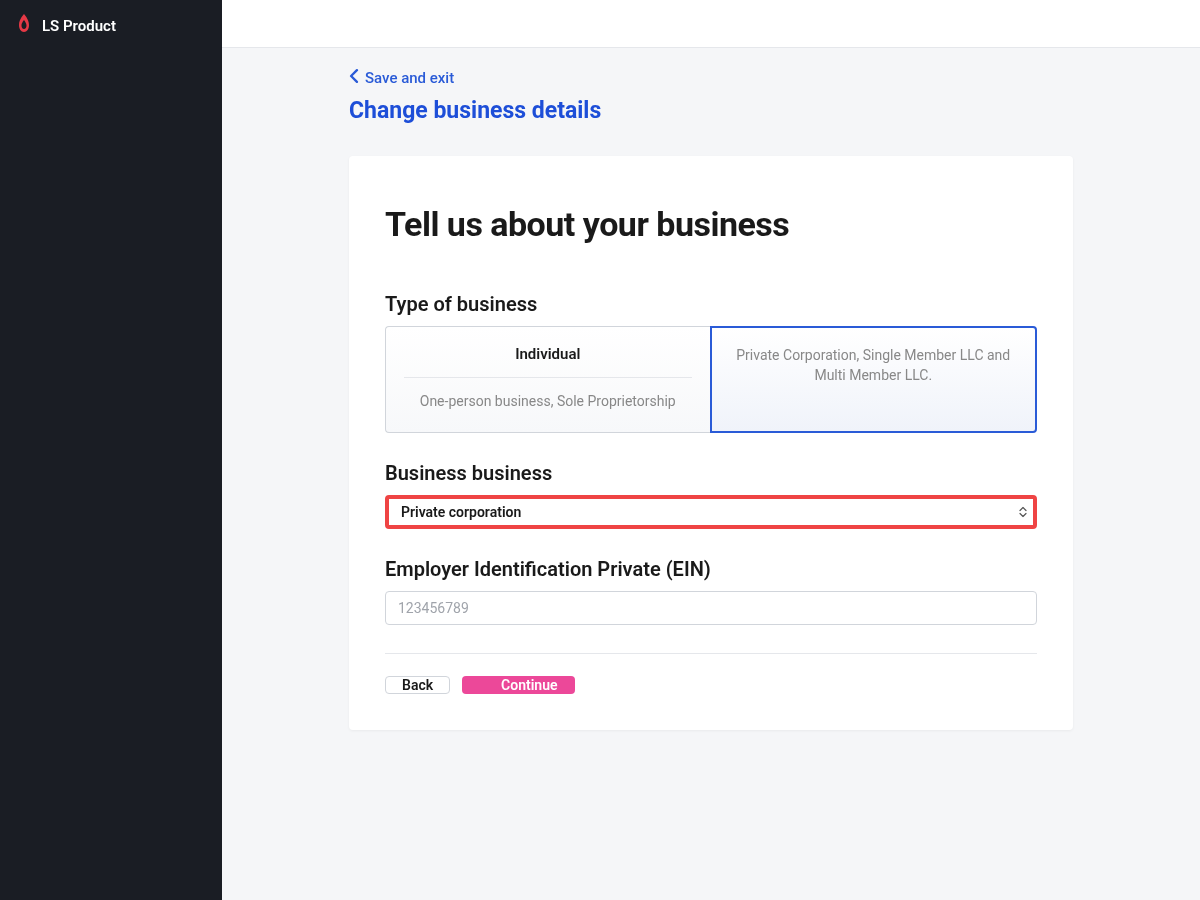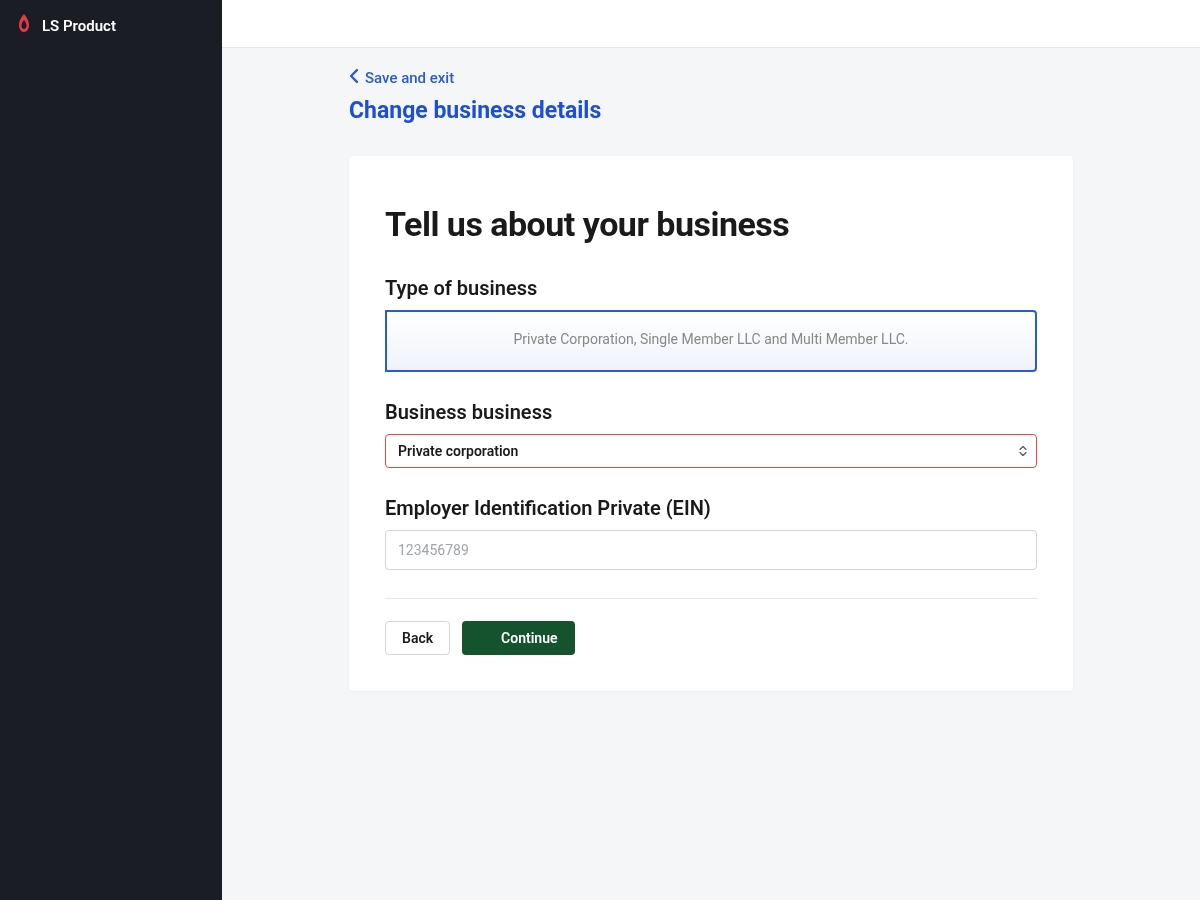--- a/index.html
+++ b/index.html
@@ -78,21 +78,21 @@
     .card {
       background: #ffffff;
       border-radius: 4px;
       box-shadow: 0 1px 3px rgba(0,0,0,0.05);
       padding: 48px 36px 36px 36px;
     }
     .card-title {
       font-size: 34px;
       font-weight: 700;
       color: #1a1a1a;
-      margin-bottom: 32px;
+      margin-bottom: 48px;
       letter-spacing: -0.5px;
     }
     .field-label {
       font-size: 20px;
       font-weight: 600;
       color: #1a1a1a;
       margin-bottom: 10px;
       display: block;
     }
     .type-options {
@@ -133,21 +133,21 @@
       line-height: 1.4;
     }
     .select-wrapper {
       position: relative;
       margin-bottom: 28px;
     }
     .select-field {
       width: 100%;
       height: 34px;
       padding: 0 30px 0 12px;
-      border: 1px solid #ef4444;
+      border: 4px solid #ef4444;
       border-radius: 4px;
       font-size: 14px;
       font-weight: 600;
       color: #1a1a1a;
       background: #ffffff;
       appearance: none;
       cursor: pointer;
     }
     .select-arrows {
       position: absolute;
@@ -158,55 +158,55 @@
       display: flex;
       flex-direction: column;
       gap: 1px;
     }
     .select-arrows svg {
       width: 8px;
       height: 5px;
     }
     .text-field {
       width: 100%;
-      height: 40px;
+      height: 34px;
       padding: 0 12px;
       border: 1px solid #d1d5db;
       border-radius: 4px;
       font-size: 14px;
       color: #1a1a1a;
     }
     .text-field::placeholder {
       color: #a0a4ab;
     }
     .divider {
       border: none;
       border-top: 1px solid #e5e7eb;
       margin: 28px 0 22px 0;
     }
     .button-row {
       display: flex;
       gap: 12px;
     }
     .btn {
-      height: 34px;
+      height: 18px;
       padding: 0 16px;
       border-radius: 4px;
       font-size: 14px;
       font-weight: 600;
       cursor: pointer;
       border: 1px solid transparent;
     }
     .btn-secondary {
       background: #ffffff;
       border: 1px solid #d1d5db;
       color: #1a1a1a;
     }
     .btn-primary {
-      background: #14532d;
+      background: #ec4899;
       color: #ffffff;
       padding-left: 38px;
     }
     .field-group {
       margin-bottom: 0;
     }
   </style>
 </head>
 <body>
 
@@ -235,20 +235,24 @@
         <span>Save and exit</span>
       </a>
 
       <h1 class="page-title">Change business details</h1>
 
       <div class="card">
         <h2 class="card-title">Tell us about your business</h2>
 
         <label class="field-label">Type of business</label>
         <div class="type-options">
+          <div class="type-option">
+            <div class="type-option-title">Individual</div>
+            <div class="type-option-desc">One-person business, Sole Proprietorship</div>
+          </div>
           <div class="type-option selected">
             <div class="type-option-desc">Private Corporation, Single Member LLC and Multi Member LLC.</div>
           </div>
         </div>
 
         <label class="field-label">Business business</label>
         <div class="select-wrapper">
           <select class="select-field">
             <option>Private corporation</option>
           </select>

